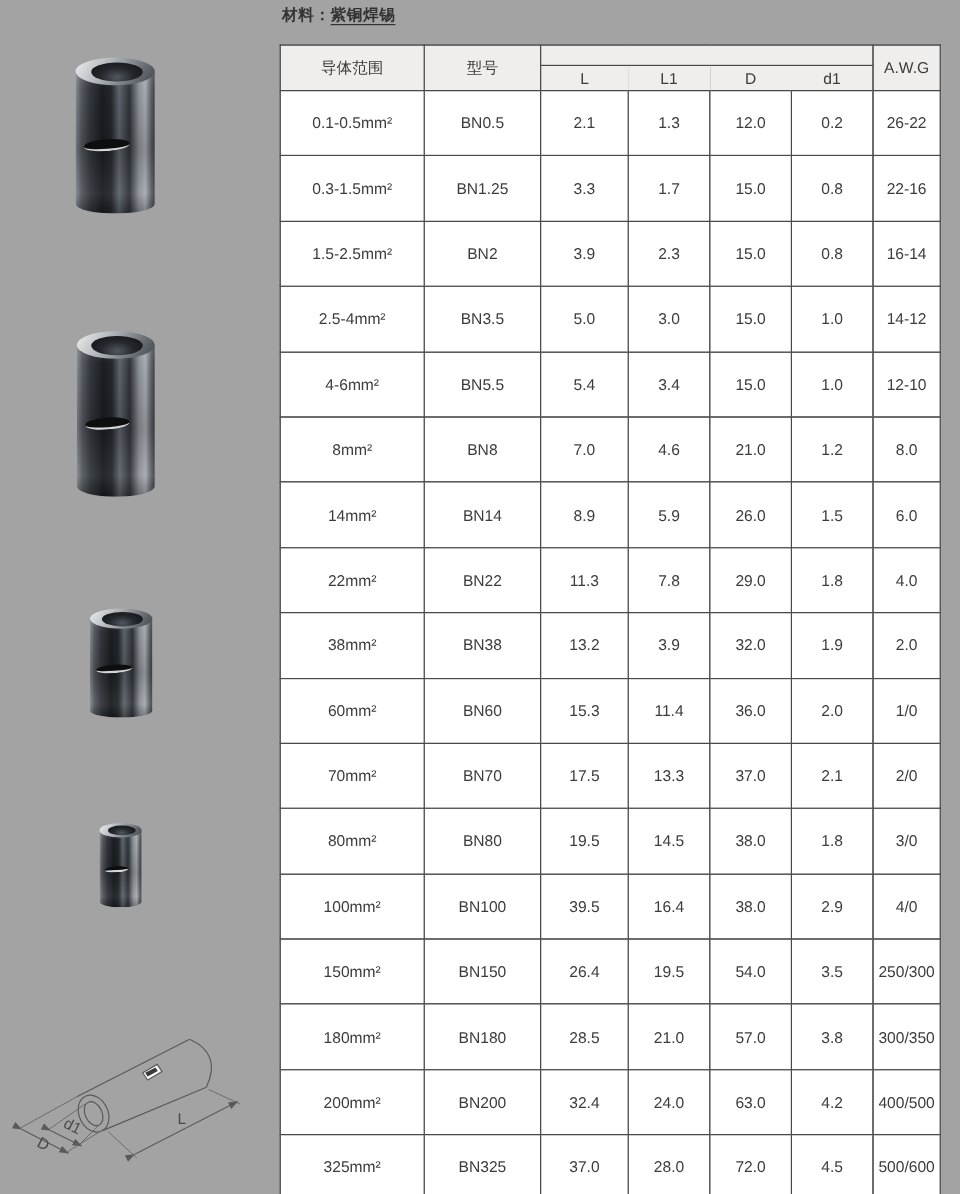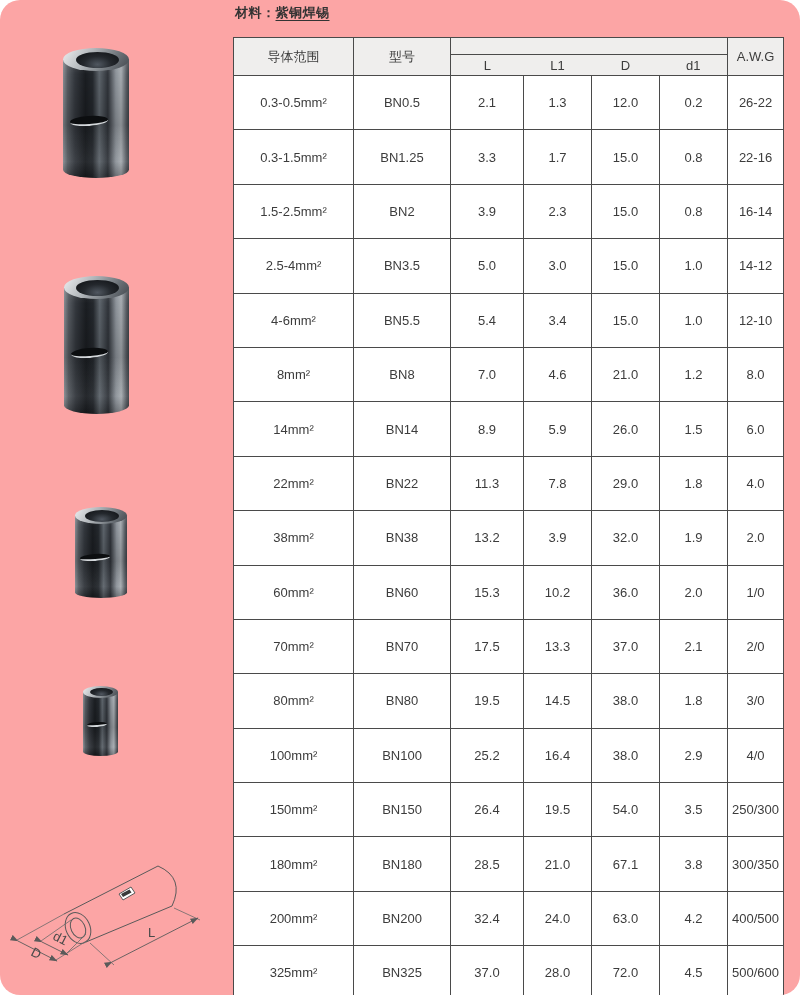--- a/index.html
+++ b/index.html
@@ -4,21 +4,21 @@
 <style>
   :root{
     --border:#4a4a4a;
     --header-bg:#efeeed;
     --text:#3c3c3c;
     --line:#5a5a5a;
   }
   *{margin:0;padding:0;box-sizing:border-box;}
   html,body{background:#ffffff;}
   body{font-family:"Liberation Sans","DejaVu Sans",sans-serif;color:var(--text);}
-  #page{position:relative;width:800px;height:995px;background:#fca5a5;overflow:hidden;border-radius:20px;}
+  #page{position:relative;width:800px;height:995px;background:#a3a3a3;overflow:hidden;}
 
   
   .material-line{position:absolute;left:235px;top:4px;font-size:13px;font-weight:bold;color:#333;letter-spacing:.5px;}
   .material-line .mat-value{text-decoration:underline;text-underline-offset:3px;}
 
   
   table.spec{position:absolute;left:233px;top:37px;width:550px;border-collapse:collapse;table-layout:fixed;}
   table.spec th,table.spec td{
     border:1px solid var(--border);
     text-align:center;vertical-align:middle;
@@ -151,21 +151,21 @@
       </tr>
       <tr class="h2">
         <th class="dim dim-first">L</th>
         <th class="dim">L1</th>
         <th class="dim">D</th>
         <th class="dim dim-last">d1</th>
       </tr>
     </thead>
     <tbody>
         <tr>
-      <td>0.3-0.5mm²</td>
+      <td>0.1-0.5mm²</td>
       <td>BN0.5</td>
       <td>2.1</td>
       <td>1.3</td>
       <td>12.0</td>
       <td>0.2</td>
       <td>26-22</td>
     </tr>
         <tr>
       <td>0.3-1.5mm²</td>
       <td>BN1.25</td>
@@ -235,21 +235,21 @@
       <td>13.2</td>
       <td>3.9</td>
       <td>32.0</td>
       <td>1.9</td>
       <td>2.0</td>
     </tr>
         <tr>
       <td>60mm²</td>
       <td>BN60</td>
       <td>15.3</td>
-      <td>10.2</td>
+      <td>11.4</td>
       <td>36.0</td>
       <td>2.0</td>
       <td>1/0</td>
     </tr>
         <tr>
       <td>70mm²</td>
       <td>BN70</td>
       <td>17.5</td>
       <td>13.3</td>
       <td>37.0</td>
@@ -261,41 +261,41 @@
       <td>BN80</td>
       <td>19.5</td>
       <td>14.5</td>
       <td>38.0</td>
       <td>1.8</td>
       <td>3/0</td>
     </tr>
         <tr>
       <td>100mm²</td>
       <td>BN100</td>
-      <td>25.2</td>
+      <td>39.5</td>
       <td>16.4</td>
       <td>38.0</td>
       <td>2.9</td>
       <td>4/0</td>
     </tr>
         <tr>
       <td>150mm²</td>
       <td>BN150</td>
       <td>26.4</td>
       <td>19.5</td>
       <td>54.0</td>
       <td>3.5</td>
       <td>250/300</td>
     </tr>
         <tr>
       <td>180mm²</td>
       <td>BN180</td>
       <td>28.5</td>
       <td>21.0</td>
-      <td>67.1</td>
+      <td>57.0</td>
       <td>3.8</td>
       <td>300/350</td>
     </tr>
         <tr>
       <td>200mm²</td>
       <td>BN200</td>
       <td>32.4</td>
       <td>24.0</td>
       <td>63.0</td>
       <td>4.2</td>

